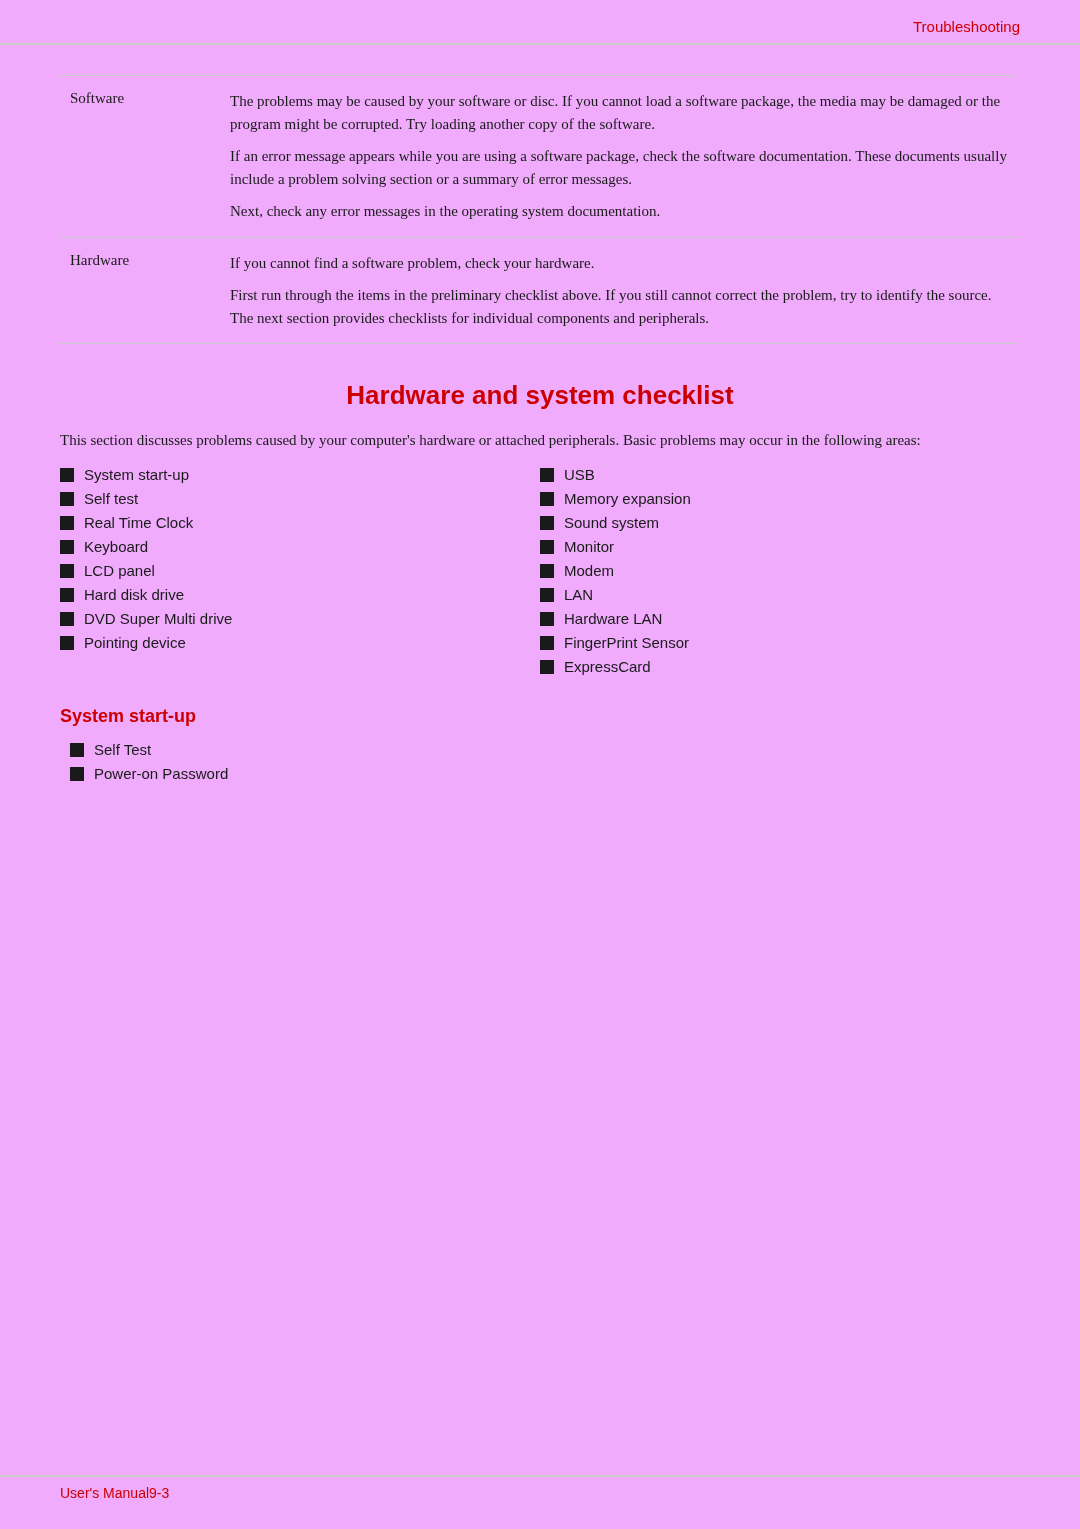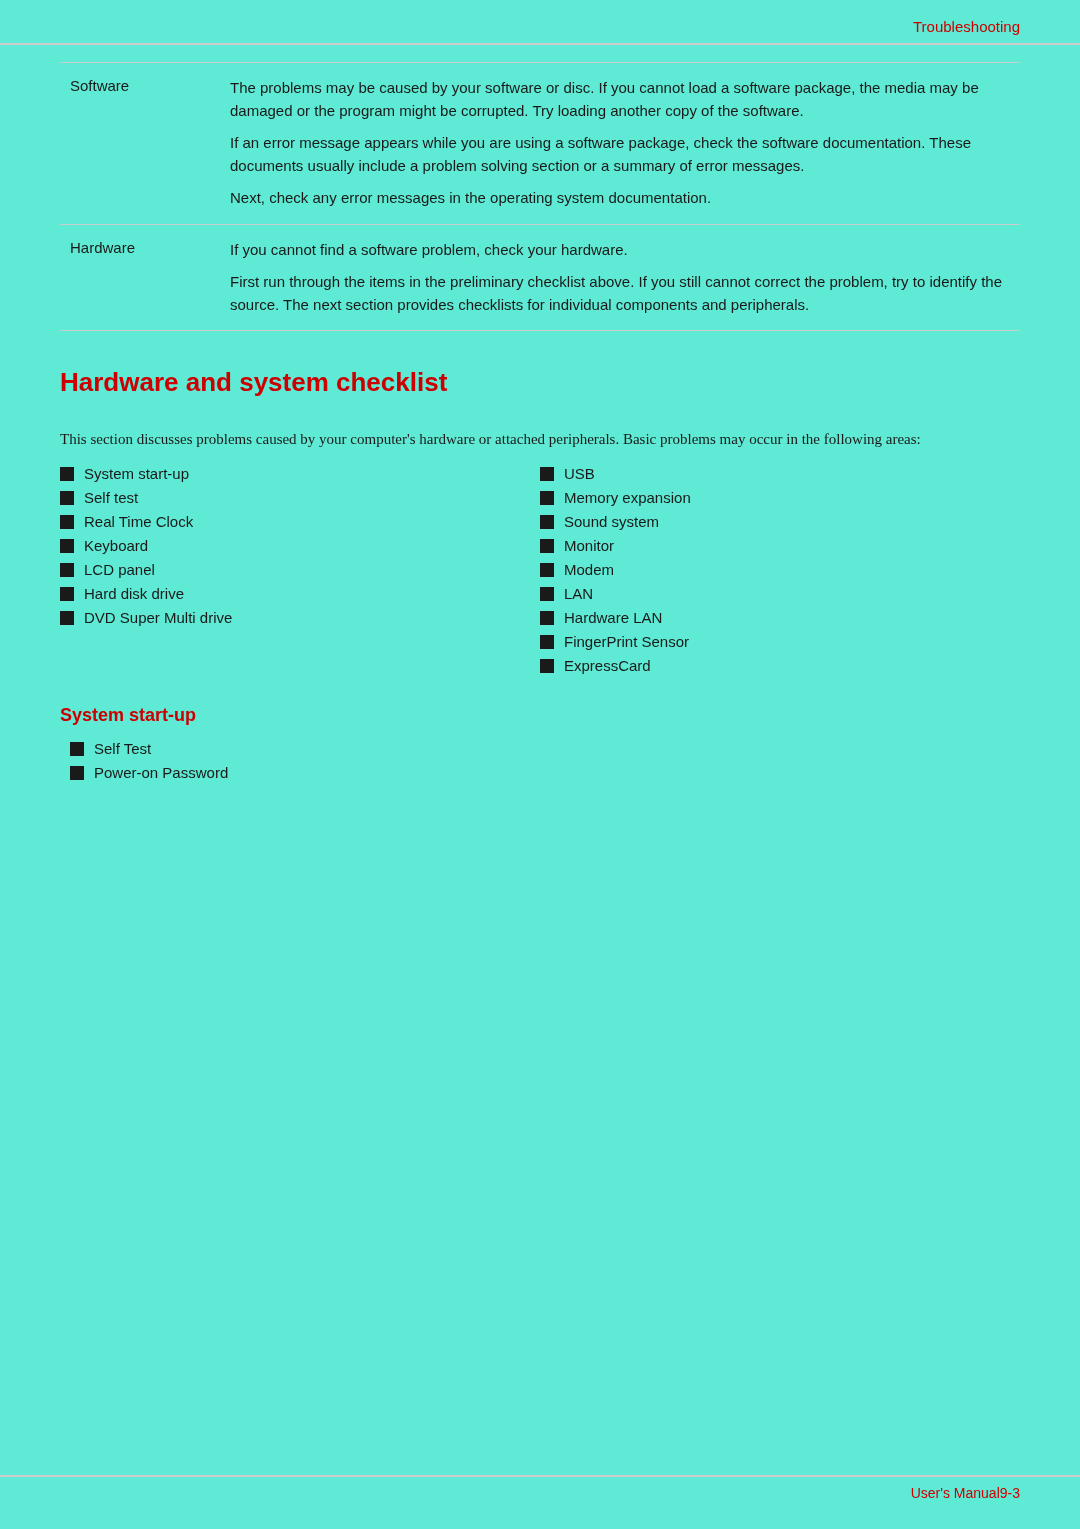--- a/index.html
+++ b/index.html
@@ -16,21 +16,21 @@
       width: 1080px;
       min-height: 1529px;
       position: relative;
     }
 
     .page-container {
       width: 1080px;
       min-height: 1529px;
       padding: 0;
       position: relative;
-      background: #5eead4;
+      background: #f0abfc;
     }
 
     
     .top-header {
       padding: 18px 60px 0 60px;
       display: flex;
       justify-content: flex-end;
       border-bottom: 2px solid #cccccc;
       padding-bottom: 8px;
     }
@@ -43,21 +43,22 @@
 
     
     .main-content {
       padding: 0 60px;
     }
 
     
     .content-table {
       width: 100%;
       border-collapse: collapse;
-      margin-top: 17px;
+      margin-top: 30px;
+      font-family: Liberation Serif, serif;
     }
 
     .content-table tr td {
       padding: 14px 10px;
       vertical-align: top;
       border-bottom: 1px solid #cccccc;
     }
 
     .content-table tr:first-child td {
       border-top: 1px solid #cccccc;
@@ -82,21 +83,22 @@
     .col-content p:last-child {
       margin-bottom: 0;
     }
 
     
     .section-heading {
       color: #cc0000;
       font-size: 26px;
       font-weight: bold;
       margin-top: 36px;
-      margin-bottom: 30px;
+      margin-bottom: 18px;
+      text-align: center;
     }
 
     .section-intro {
       font-size: 15px;
       line-height: 1.5;
       margin-bottom: 14px;
       font-family: Liberation Serif, serif;
     }
 
     
@@ -148,21 +150,21 @@
 
     
     .page-footer {
       position: absolute;
       bottom: 20px;
       left: 0;
       right: 0;
       padding: 8px 60px;
       border-top: 2px solid #cccccc;
       display: flex;
-      justify-content: flex-end;
+      justify-content: flex-start;
       align-items: center;
     }
 
     .footer-left {
       color: #cc0000;
       font-size: 14px;
     }
 
     .footer-right {
       color: #cc0000;
@@ -227,20 +229,24 @@
             <span>LCD panel</span>
           </div>
           <div class="list-item">
             <span class="bullet-square"></span>
             <span>Hard disk drive</span>
           </div>
           <div class="list-item">
             <span class="bullet-square"></span>
             <span>DVD Super Multi drive</span>
           </div>
+          <div class="list-item">
+            <span class="bullet-square"></span>
+            <span>Pointing device</span>
+          </div>
         </div>
       <div class="list-col" id="list-col2">
           <div class="list-item">
             <span class="bullet-square"></span>
             <span>USB</span>
           </div>
           <div class="list-item">
             <span class="bullet-square"></span>
             <span>Memory expansion</span>
           </div>

